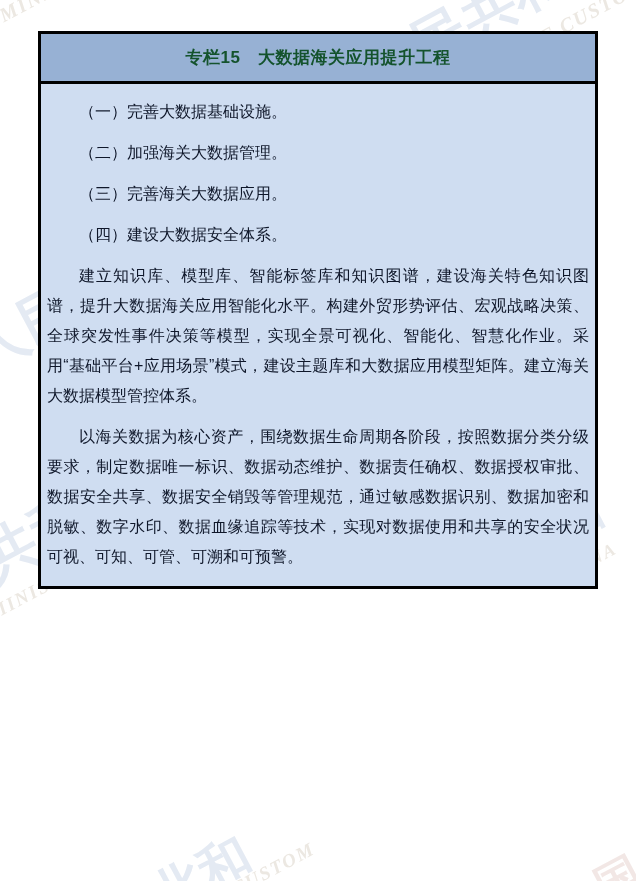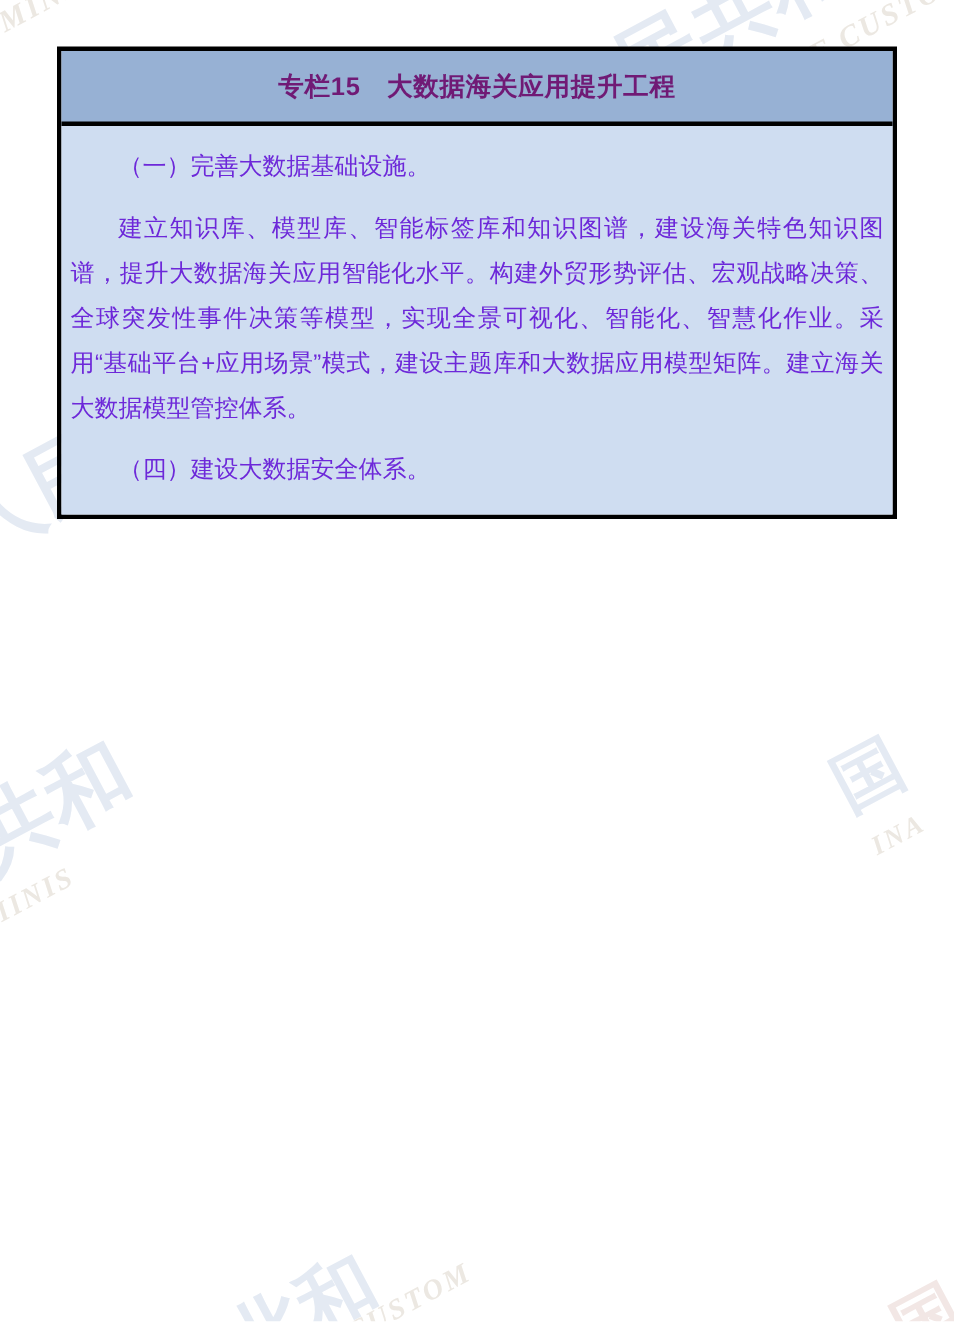--- a/index.html
+++ b/index.html
@@ -62,34 +62,34 @@
     z-index: 1;
   }
   .panel-header {
     background: #97b1d4;
     border-bottom: 3px solid #000000;
     height: 47px;
     line-height: 47px;
     text-align: center;
     font-size: 17px;
     font-weight: bold;
-    color: #701a75;
+    color: #14532d;
     letter-spacing: 0.5px;
   }
   .panel-body {
     background: #cfddf1;
     padding: 2px 6px 14px 6px;
   }
   .panel-body p {
     margin: 11px 0 0 0;
     font-size: 16px;
     line-height: 30px;
     text-indent: 32px;
     text-align: justify;
-    color: #6d28d9;
+    color: #0f172a;
   }
 </style>
 </head>
 <body>
 
 <div class="page">
 
   <div class="wm-layer">
     <span class="wm wm0 wm-en">DMINI</span>
     <span class="wm wm1 wm-cn">民共和</span>
@@ -103,21 +103,24 @@
     <span class="wm wm9 wm-en">CUSTOM</span>
     <span class="wm wm10 wm-cn">国</span>
   </div>
 
   <div class="panel">
     <div class="panel-header">专栏15　大数据海关应用提升工程</div>
     <div class="panel-body">
 
       <p>（一）完善大数据基础设施。</p>
 
+      <p>（二）加强海关大数据管理。</p>
+
+      <p>（三）完善海关大数据应用。</p>
+      <p>（四）建设大数据安全体系。</p>
 
       <p>建立知识库、模型库、智能标签库和知识图谱，建设海关特色知识图谱，提升大数据海关应用智能化水平。构建外贸形势评估、宏观战略决策、全球突发性事件决策等模型，实现全景可视化、智能化、智慧化作业。采用“基础平台+应用场景”模式，建设主题库和大数据应用模型矩阵。建立海关大数据模型管控体系。</p>
-
-      <p>（四）建设大数据安全体系。</p>
+      <p>以海关数据为核心资产，围绕数据生命周期各阶段，按照数据分类分级要求，制定数据唯一标识、数据动态维护、数据责任确权、数据授权审批、数据安全共享、数据安全销毁等管理规范，通过敏感数据识别、数据加密和脱敏、数字水印、数据血缘追踪等技术，实现对数据使用和共享的安全状况可视、可知、可管、可溯和可预警。</p>
 
     </div>
   </div>
 
 </div>
 
 </body></html>

